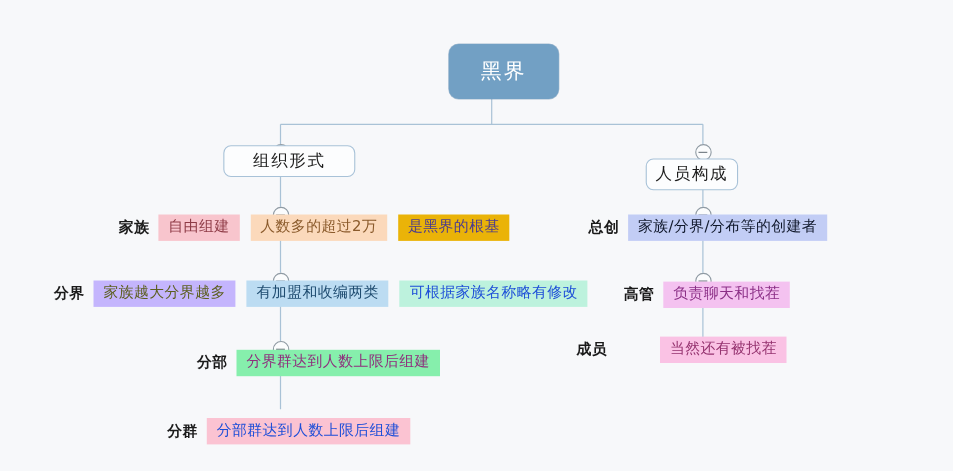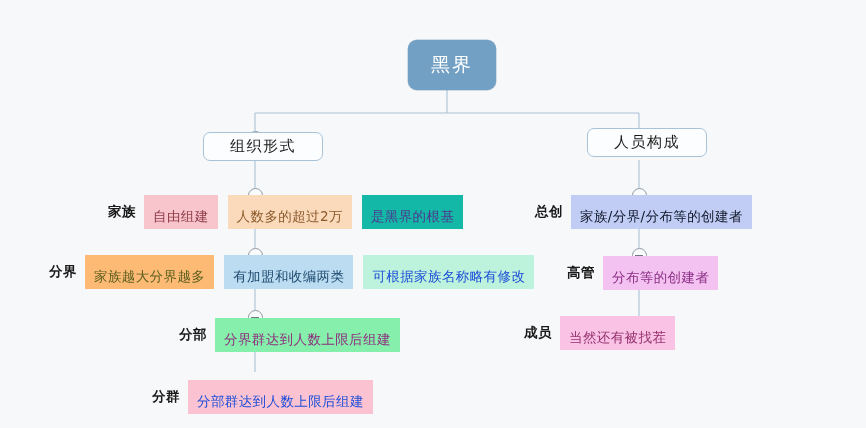--- a/index.html
+++ b/index.html
@@ -68,21 +68,21 @@
   }
   .row-label {
     font-size: 13.5px;
     color: #1a1a1a;
     letter-spacing: .5px;
     margin-right: 8px;
     font-weight: 600;
   }
   .tag {
     font-size: 13.5px;
-    padding: 13px 9px 4px 9px;
+    padding: 3px 9px 4px 9px;
     margin-right: 10px;
     letter-spacing: .4px;
     line-height: 1.25;
   }
   .tag:last-child { margin-right: 0; }
 
   
   .toggle {
     position: absolute;
     width: 15px;
@@ -121,65 +121,65 @@
       <path d="M255,218 L255,248"></path>
       <path d="M255,278 L255,310"></path>
       <path d="M255,340 L255,372"></path>
 
       <path d="M639,160 L639,188"></path>
       <path d="M639,218 L639,248"></path>
       <path d="M639,278 L639,330"></path>
     </g>
   </svg>
 
-  <div class="node root-node" style="left:408px; top:40px; width:88px; height:50px;">黑界</div>
+  <div class="node root-node" style="left:408px; top:40px; width:100px; height:50px;">黑界</div>
 
   <div class="toggle" style="left:247.5px; top:131px;"></div>
   <div class="node branch-node" style="left:203px; top:132px; width:120px; height:29px;">组织形式</div>
 
   <div class="toggle" style="left:247.5px; top:188px;"></div>
   <div class="row" style="left:108px; top:195px;">
     <span class="row-label">家族</span>
     <span class="tag" style="background:#f8c5cd; color:#8e3b46;">自由组建</span>
     <span class="tag" style="background:#fbd9bb; color:#8a5a2b;">人数多的超过2万</span>
-    <span class="tag" style="background:#14b8a6; color:#4b3b8f;">是黑界的根基</span>
+    <span class="tag" style="background:#eab308; color:#4b3b8f;">是黑界的根基</span>
   </div>
 
   <div class="toggle" style="left:247.5px; top:248px;"></div>
   <div class="row" style="left:49px; top:255px;">
     <span class="row-label">分界</span>
-    <span class="tag" style="background:#fdba74; color:#5c5f1f;">家族越大分界越多</span>
+    <span class="tag" style="background:#c4b5fd; color:#5c5f1f;">家族越大分界越多</span>
     <span class="tag" style="background:#bcdcf2; color:#1f4c70;">有加盟和收编两类</span>
     <span class="tag" style="background:#bdf2dd; color:#1d4ed8;">可根据家族名称略有修改</span>
   </div>
 
   <div class="toggle" style="left:247.5px; top:310px;"></div>
   <div class="row" style="left:168px; top:318px;margin-left:11px;">
     <span class="row-label">分部</span>
     <span class="tag" style="background:#86efac; color:#8e2f7d;">分界群达到人数上限后组建</span>
   </div>
 
   <div class="row" style="left:152px; top:380px;">
     <span class="row-label">分群</span>
     <span class="tag" style="background:#fbc3d2; color:#1d4ed8;">分部群达到人数上限后组建</span>
   </div>
 
   <div class="toggle" style="left:631.5px; top:131px;"></div>
-  <div class="node branch-node" style="left:587px; top:128px; width:120px; height:29px;">人员构成</div>
+  <div class="node branch-node" style="left:587px; top:144px; width:84px; height:29px;">人员构成</div>
 
   <div class="toggle" style="left:631.5px; top:188px;"></div>
   <div class="row" style="left:535px; top:195px;">
     <span class="row-label">总创</span>
     <span class="tag" style="background:#c2cdf5; color:#0f172a;">家族/分界/分布等的创建者</span>
   </div>
 
   <div class="toggle" style="left:631.5px; top:248px;"></div>
   <div class="row" style="left:567px; top:256px;">
     <span class="row-label">高管</span>
-    <span class="tag" style="background:#f4c2f0; color:#8b2f86;">分布等的创建者</span>
+    <span class="tag" style="background:#f4c2f0; color:#8b2f86;">负责聊天和找茬</span>
   </div>
 
-  <div class="row" style="left:524px; top:316px;">
+  <div class="row" style="left:524px; top:306px;gap:40px;">
     <span class="row-label">成员</span>
     <span class="tag" style="background:#fac2e4; color:#95336f;">当然还有被找茬</span>
   </div>
 
 </div>
 
 </body></html>

